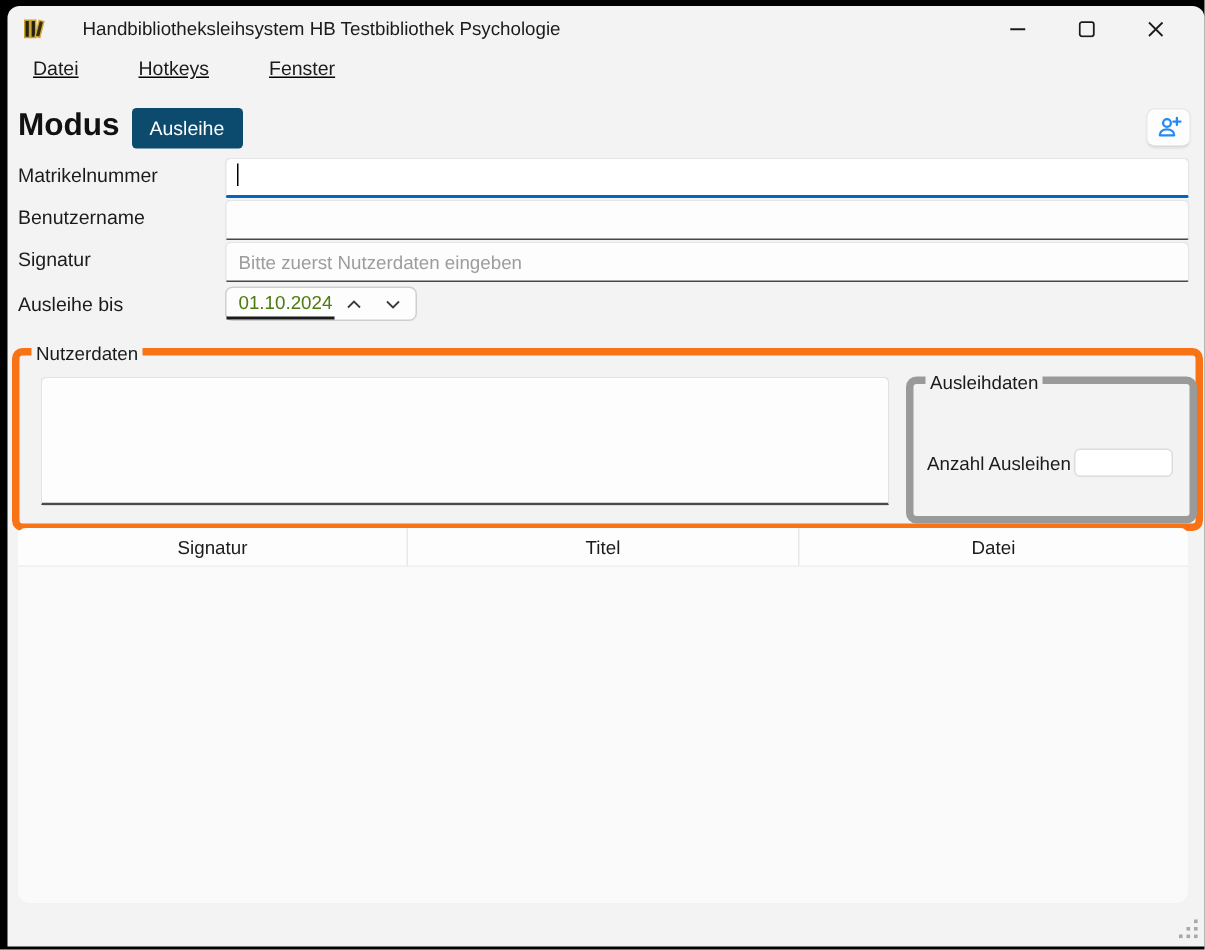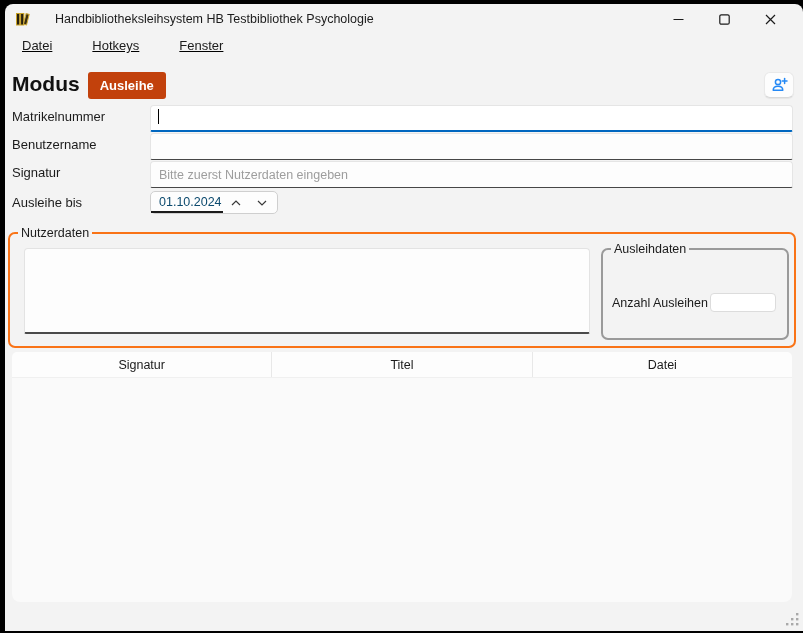--- a/index.html
+++ b/index.html
@@ -17,43 +17,43 @@
   .app-icon{margin-left:9px;width:18px;height:18px;display:flex;align-items:center;justify-content:center;}
   .title-text{margin-left:23px;font-size:12.5px;color:#1b1b1b;white-space:nowrap;}
   .win-controls{position:absolute;right:10px;top:0;height:30px;display:flex;}
   .win-btn{width:46px;height:30px;display:flex;align-items:center;justify-content:center;background:transparent;border:none;padding:0;cursor:default;}
   
   .menubar{position:absolute;left:13px;top:32px;height:26px;display:flex;gap:32px;align-items:flex-start;text-decoration:underline;}
   .menu-item{font-size:13px;color:#1b1b1b;background:transparent;border:none;padding:2px 4px;font-family:inherit;}
   
   .mode-row{position:absolute;left:7px;top:68px;right:9px;height:32px;display:flex;align-items:flex-start;}
   .mode-title{font-size:21px;font-weight:bold;color:#111;letter-spacing:0px;}
-  .mode-btn{margin-left:8px;height:27px;padding:0 12px;background:#c2410c;color:#fff;border:none;border-radius:3px;font-size:13px;font-family:inherit;font-weight:bold;}
+  .mode-btn{margin-left:8px;height:27px;padding:0 12px;background:#0c4a6e;color:#fff;border:none;border-radius:3px;font-size:13px;font-family:inherit;}
   .adduser-btn{margin-left:auto;width:30px;height:26px;background:#fdfdfd;border:1px solid #e9e9e9;border-bottom-color:#d9d9d9;border-radius:6px;display:flex;align-items:center;justify-content:center;box-shadow:0 1px 1px rgba(0,0,0,.06);padding:0;}
   
   .form-label{position:absolute;left:7px;font-size:13px;color:#1b1b1b;line-height:23px;}
   .field{position:absolute;left:145px;right:10px;height:27px;}
   .field input{
     width:100%;height:100%;box-sizing:border-box;
     background:#fdfdfd;border:1px solid #e5e5e5;border-bottom:1px solid #474747;
     border-radius:4px 4px 2px 2px;padding:0 8px;font-size:12.5px;color:#1b1b1b;
     font-family:inherit;outline:none;
   }
   .field input::placeholder{color:#9d9d9d;opacity:1;}
   .field.focused input{background:#ffffff;border-bottom:2px solid #0067c0;}
   .caret{position:absolute;left:8px;top:4px;width:1px;height:15px;background:#000;}
   .row1{top:101px;} .row2{top:129px;} .row3{top:157px;} .row4{top:187px;}
   
   .date-field{position:absolute;left:145px;top:187px;width:128px;height:23px;
     background:#fdfdfd;border:1px solid #cfcfcf;border-radius:5px;display:flex;align-items:stretch;box-sizing:border-box;}
   .date-text{width:72px;border-bottom:2px solid #1b1b1b;display:flex;align-items:center;}
-  .date-text input{width:100%;border:none;background:transparent;font-size:12.5px;color:#0c4a6e;padding:0 0 0 8px;font-family:inherit;outline:none;}
+  .date-text input{width:100%;border:none;background:transparent;font-size:12.5px;color:#4d7c0f;padding:0 0 0 8px;font-family:inherit;outline:none;}
   .spin-btn{width:26px;background:transparent;border:none;display:flex;align-items:center;justify-content:center;padding:0;}
   
-  .groupbox{position:absolute;border:2px solid #f97316;border-radius:7px;}
+  .groupbox{position:absolute;border:5px solid #f97316;border-radius:7px;}
   .groupbox-label{position:absolute;top:-8px;left:8px;background:#f3f3f3;padding:0 3px;font-size:12.5px;color:#1b1b1b;line-height:15px;}
   .gb-nutzerdaten{left:3px;top:228px;width:784px;height:112px;}
   .user-details{position:absolute;left:14px;top:14px;width:566px;height:86px;box-sizing:border-box;
     background:#fdfdfd;border:1px solid #e3e3e3;border-bottom:2px solid #4a4a4a;border-radius:4px 4px 2px 2px;
     font-size:12.5px;color:#1b1b1b;padding:4px 8px;resize:none;font-family:inherit;outline:none;}
   .gb-ausleihdaten{left:591px;top:14px;width:184px;height:88px;border-color:#9a9a9a;}
   .anzahl-label{position:absolute;left:9px;top:44px;font-size:12.5px;color:#1b1b1b;line-height:19px;}
   .anzahl-input{position:absolute;left:107px;top:43px;width:66px;height:19px;box-sizing:border-box;
     background:#fff;border:1px solid #dcdcdc;border-radius:4px;font-size:12px;padding:0 5px;font-family:inherit;outline:none;color:#1b1b1b;}
   

